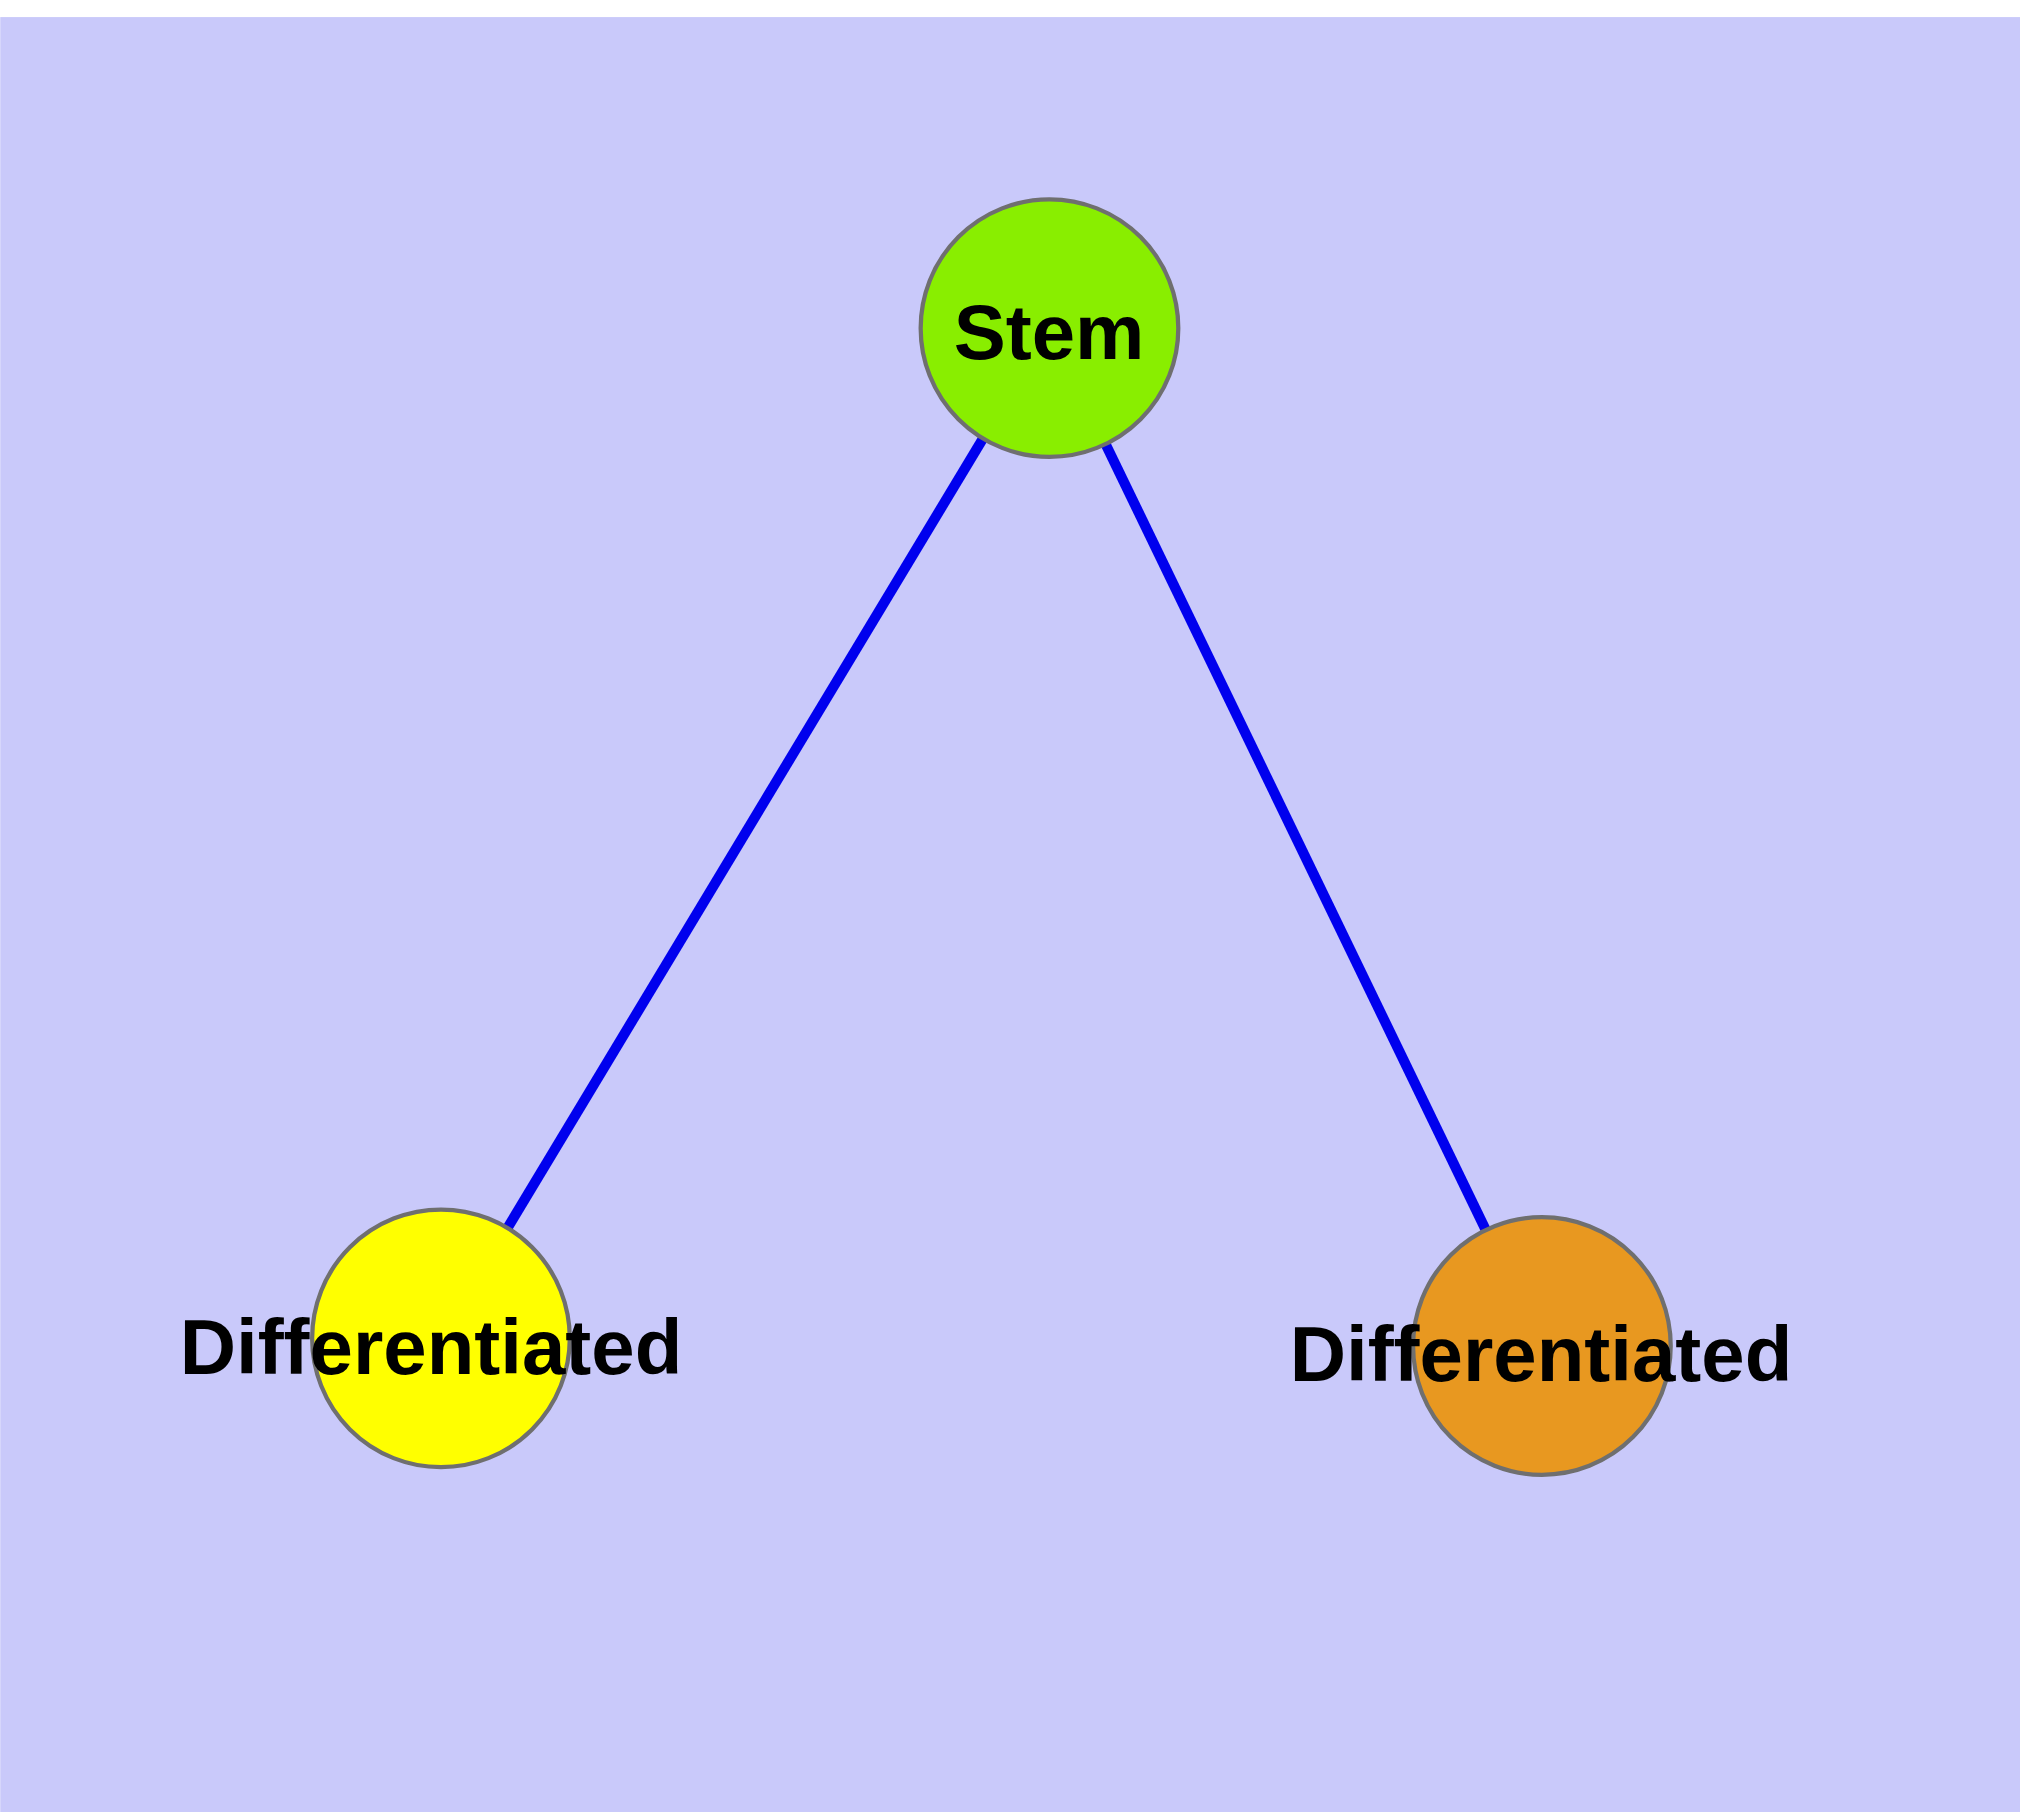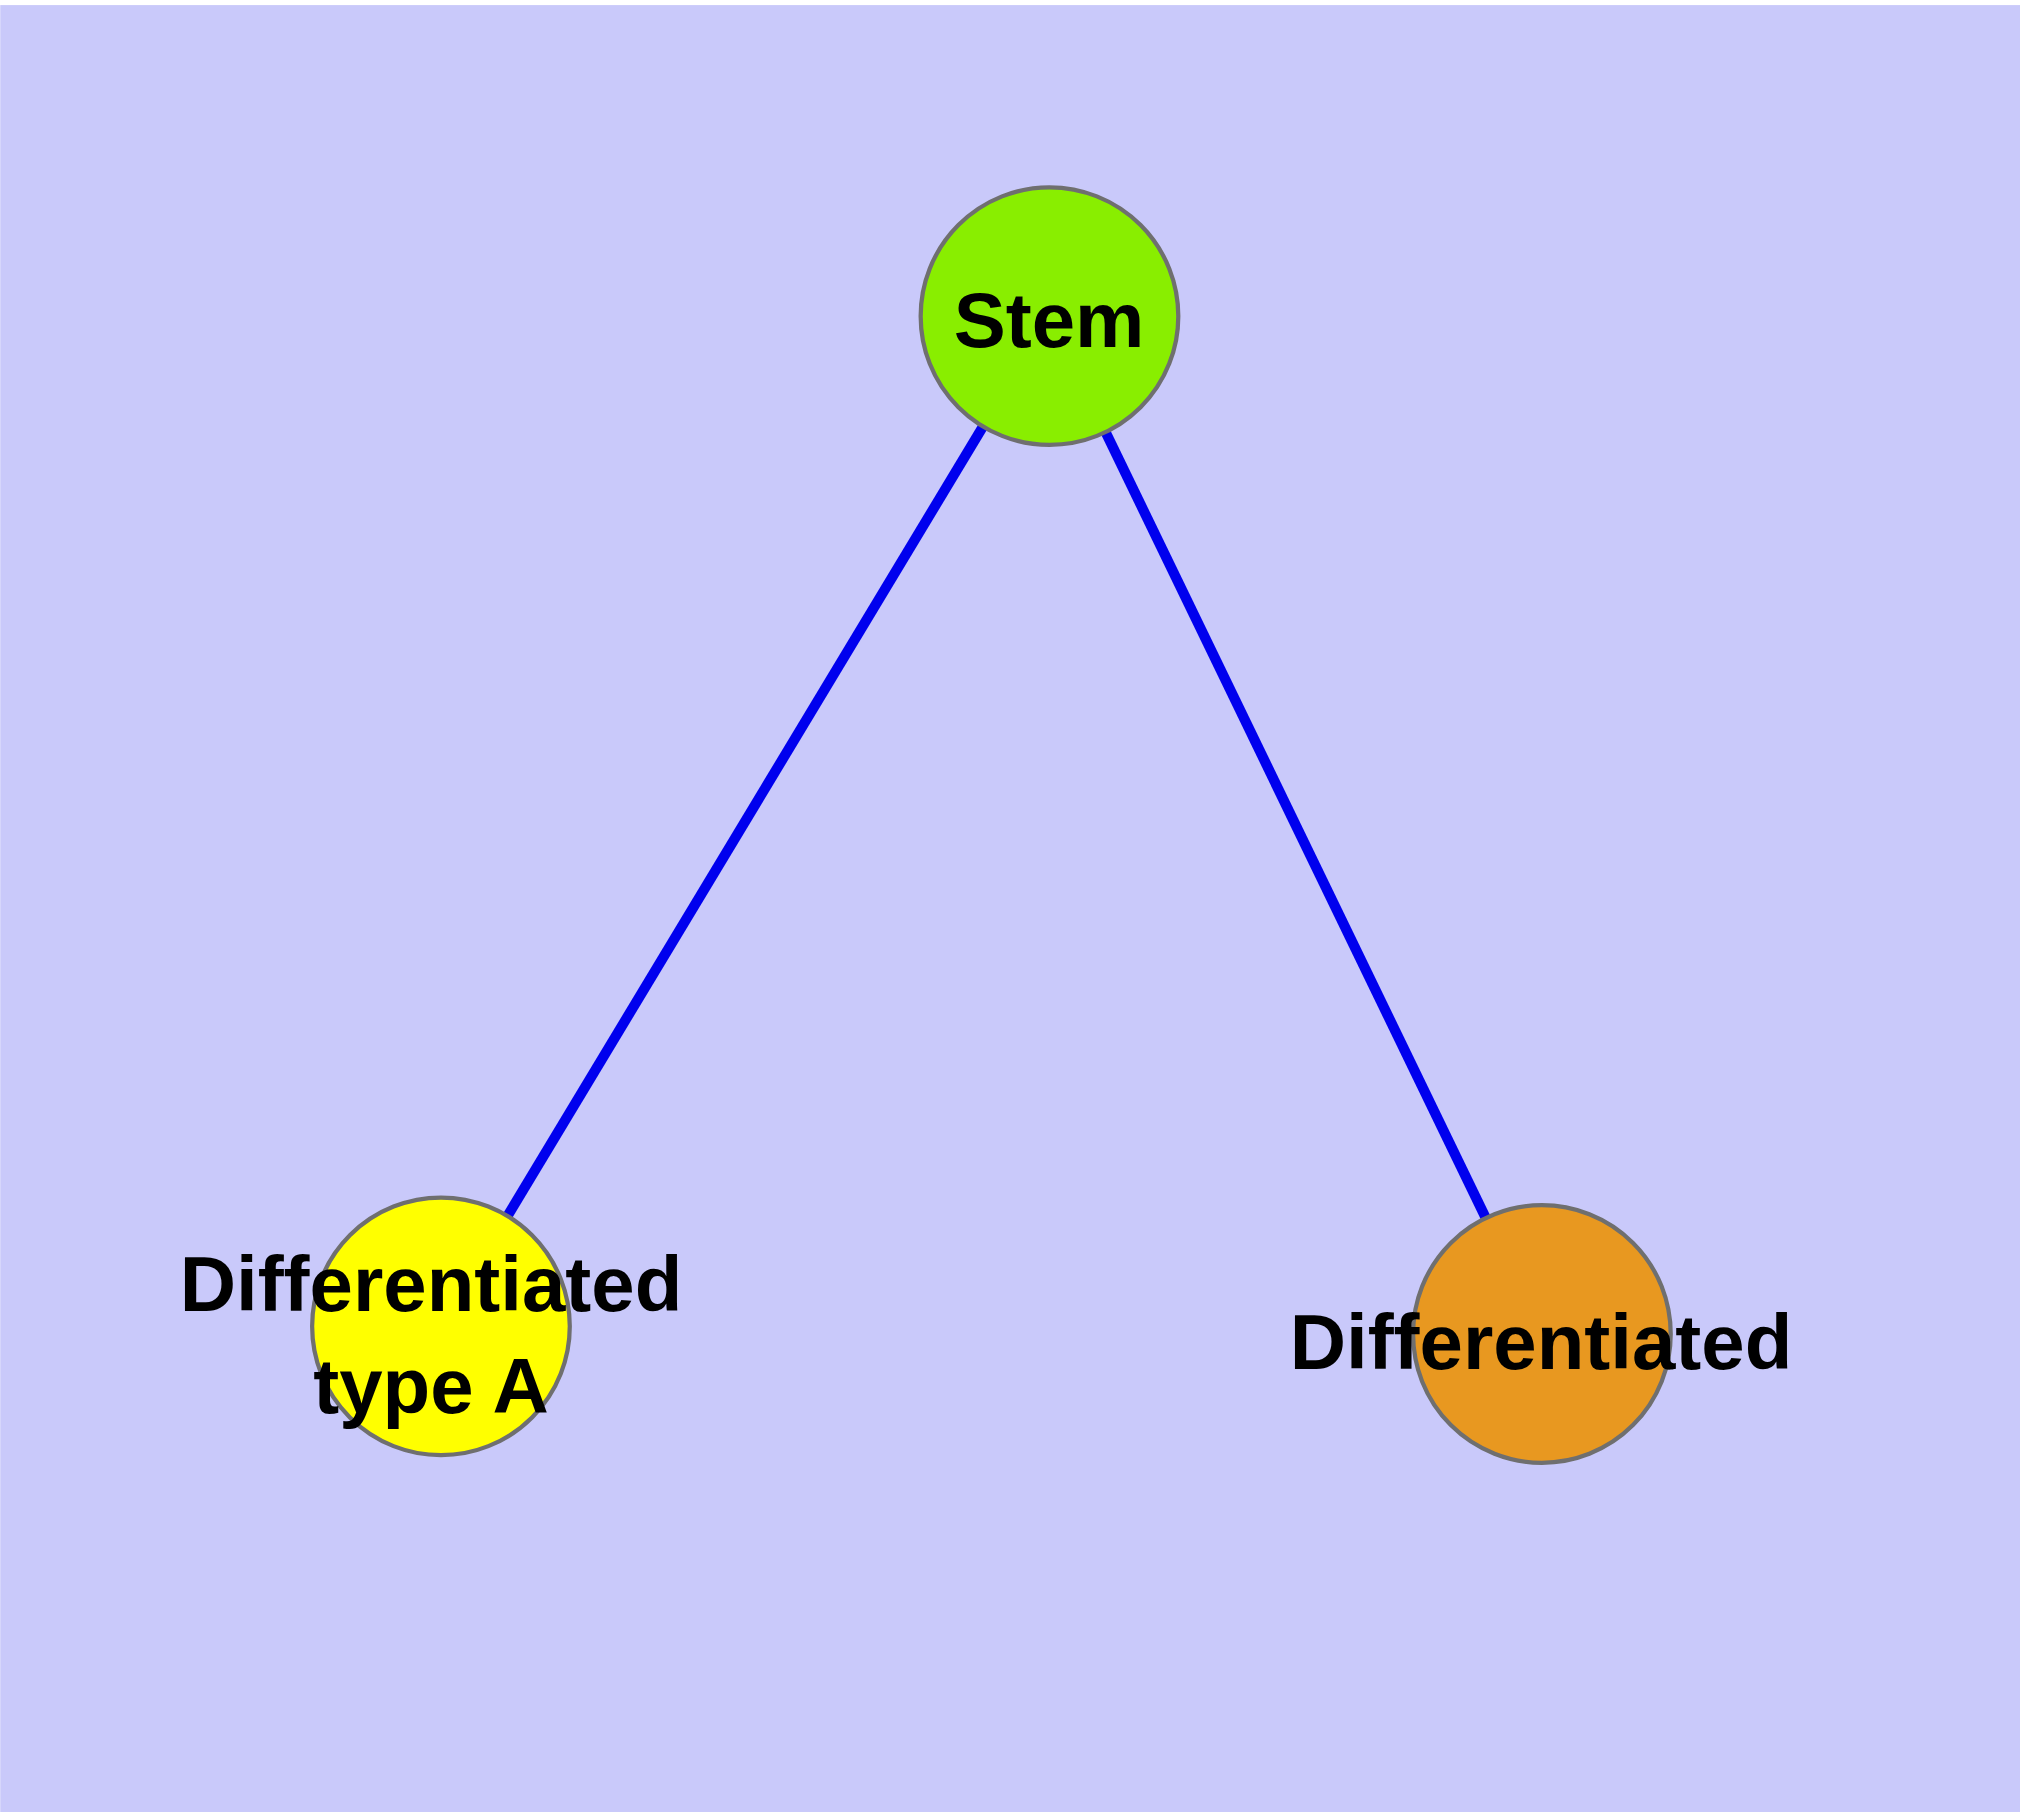--- a/index.html
+++ b/index.html
@@ -9,20 +9,21 @@
   body {
     width: 2021px;
     height: 1812px;
     position: relative;
     overflow: hidden;
     font-family: "Liberation Sans", sans-serif;
   }
   .diagram-wrap {
     position: absolute;
     inset: 0;
+    margin-top: 12px;
   }
   svg.graph-svg {
     position: absolute;
     left: 0;
     top: 0;
     display: block;
   }
   .edge {
     stroke-width: 12;
     stroke-linecap: butt;
@@ -62,21 +63,20 @@
     <circle class="node-circle" cx="520" cy="1565" r="152" fill="#FFFF00" stroke="#6F6F6F"></circle>
     <circle class="node-circle" cx="1819" cy="1574" r="152" fill="#E89820" stroke="#6F6F6F"></circle>
   </svg>
 
   <div class="node-label" style="left:1049px; top:320px;">
     <span class="label-line">Stem</span>
   </div>
 
   <div class="node-label" style="left:431px; top:1335px;">
     <span class="label-line">Differentiated</span>
-    <span class="label-line">type A</span>
   </div>
 
   <div class="node-label" style="left:1541px; top:1342px;">
     <span class="label-line">Differentiated</span>
   </div>
 
 </div>
 
 
 </body></html>

